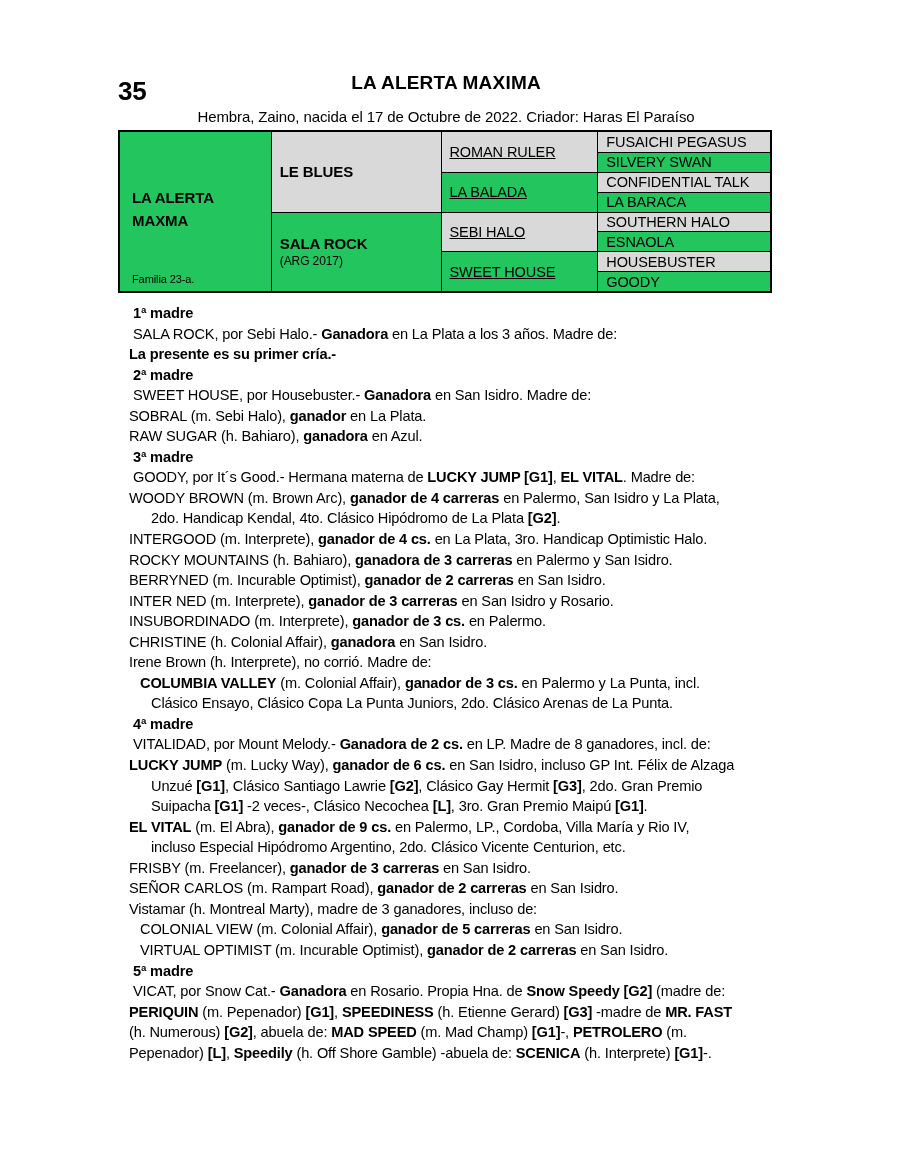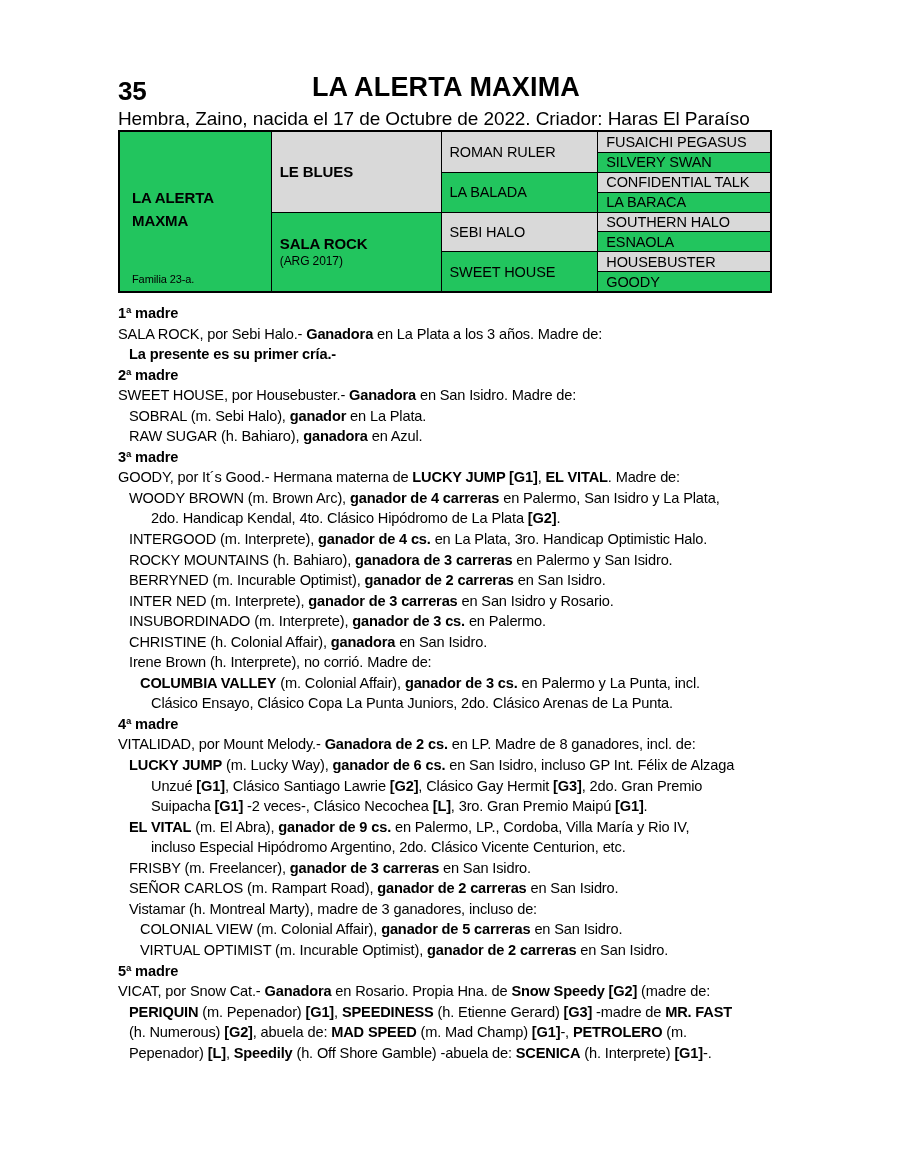--- a/index.html
+++ b/index.html
@@ -38,30 +38,31 @@
     font-weight: bold;
     letter-spacing: -0.3px;
     text-align: center;
   }
   .horse-name {
     position: absolute;
     left: 0;
     top: 0;
     width: 656px;
     text-align: center;
-    font-size: 27px;
+    font-size: 19px;
     font-weight: bold;
     letter-spacing: 0.2px;
   }
   .subtitle {
     position: absolute;
     left: 0;
     top: 36px;
     width: 656px;
-    font-size: 19px;
+    text-align: center;
+    font-size: 15px;
     font-weight: normal;
     letter-spacing: -0.1px;
   }
 
   
   .ped-table {
     position: absolute;
     left: 118px;
     top: 130px;
     width: 654px;
@@ -70,21 +71,21 @@
     box-sizing: border-box;
     display: flex;
   }
   .ped-col {
     box-sizing: border-box;
     display: flex;
     flex-direction: column;
   }
   .col-self   { width: 152px; border-right: 1.5px solid #000; }
   .col-sire   { width: 170px; border-right: 1.5px solid #000; }
-  .col-gp     { width: 157px; border-right: 1.5px solid #000; }
+  .col-gp     { width: 157px; border-right: 1.5px solid #000; text-decoration: underline; }
   .col-ggp    { width: 172px; }
 
   .ped-cell {
     box-sizing: border-box;
     display: flex;
     flex-direction: column;
     justify-content: center;
     padding-left: 8px;
     font-size: 14.5px;
     letter-spacing: -0.1px;
@@ -134,21 +135,21 @@
     top: 303px;
     width: 672px;
     font-size: 14.6px;
     line-height: 20.55px;
     letter-spacing: -0.15px;
   }
   .line { white-space: nowrap; }
   .b { font-weight: bold; }
   .gen-head { font-weight: bold; }
 
-  .i0 { margin-left: 0px; }
+  .i0 { margin-left: 15px; }
   .i1 { margin-left: 11px; }
   .i2 { margin-left: 22px; }
   .i3 { margin-left: 33px; }
 </style>
 </head>
 <body>
 
 <div class="page">
 
   <div class="header">

